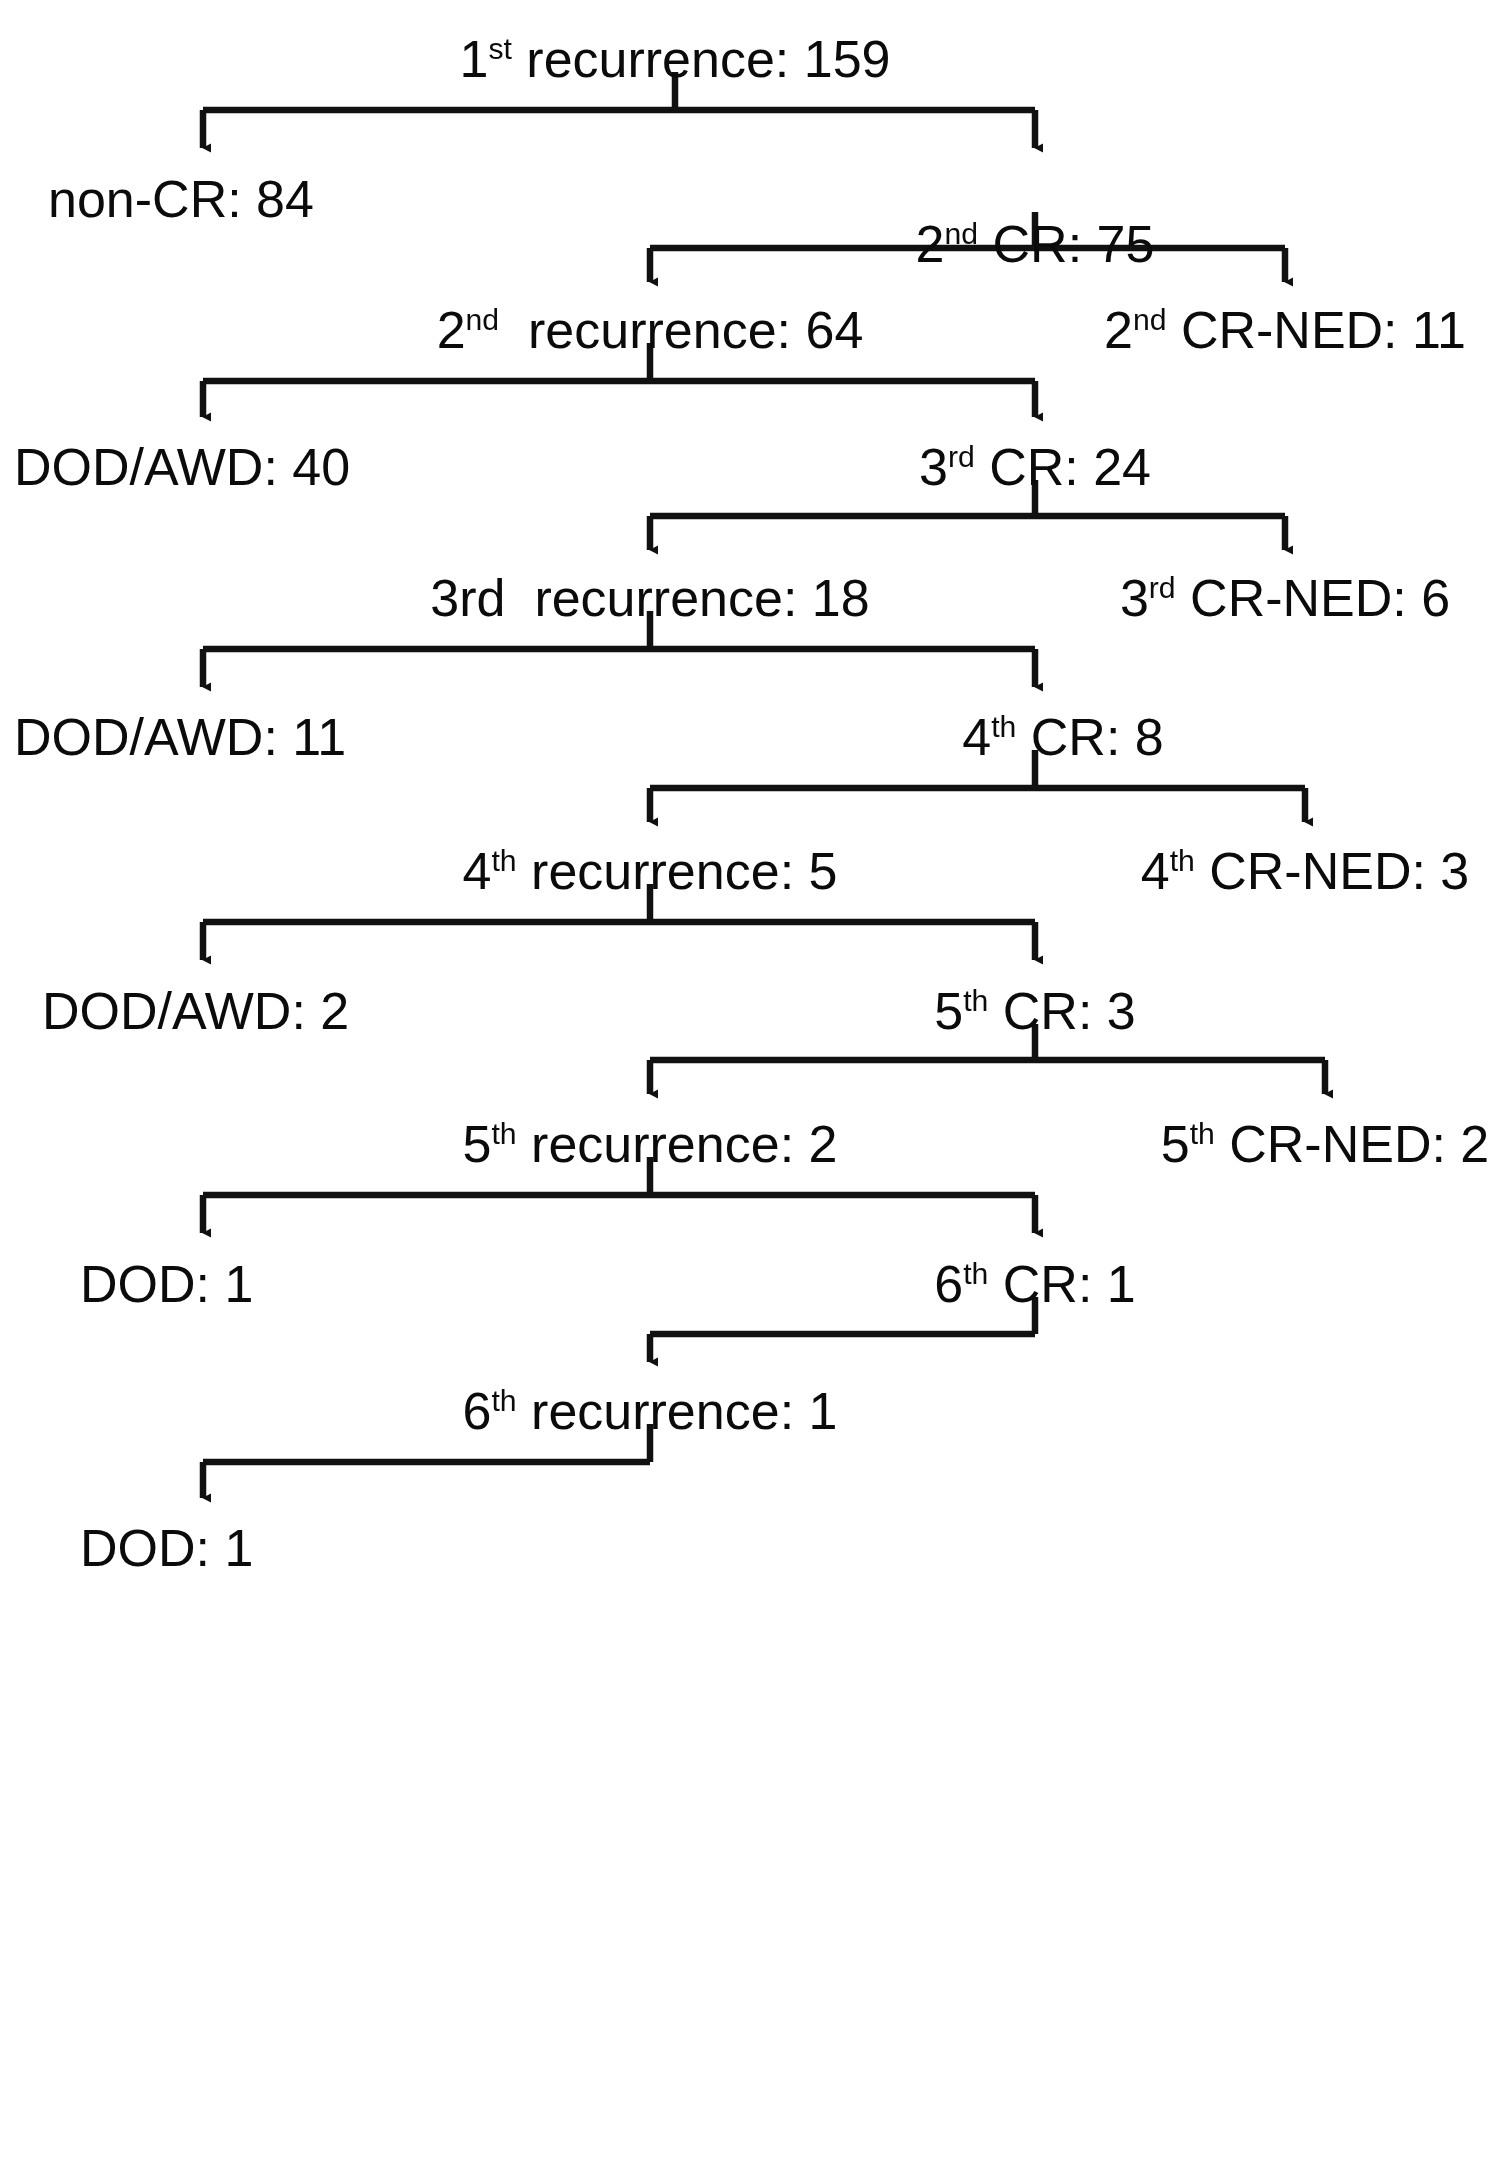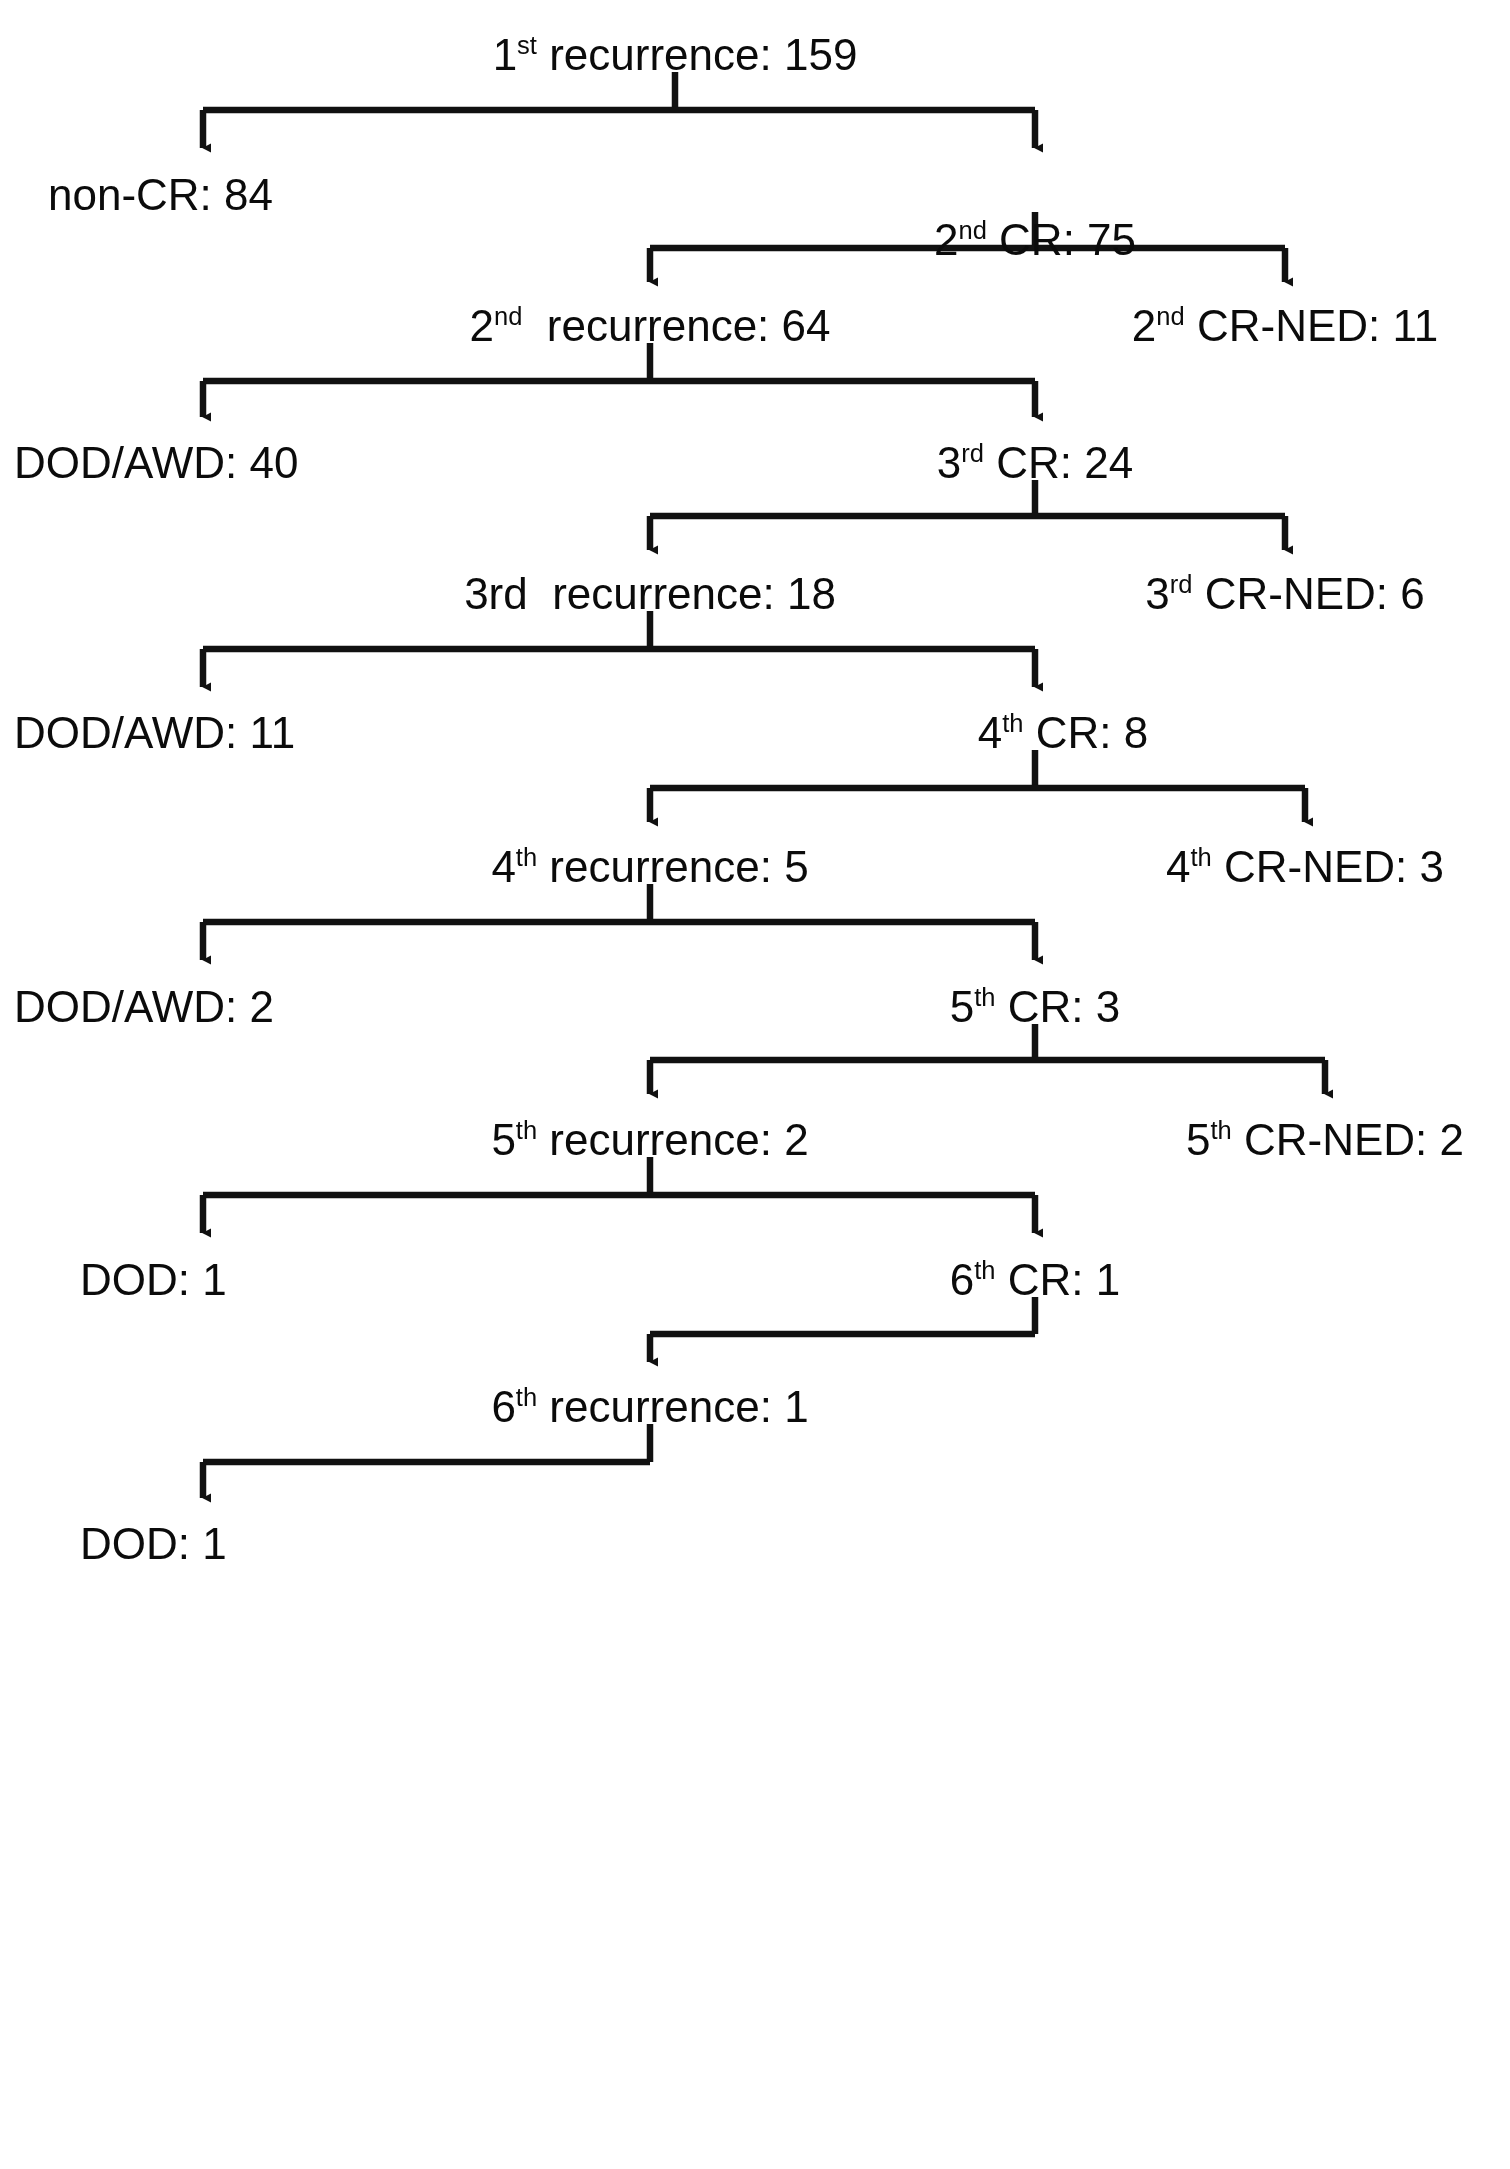--- a/index.html
+++ b/index.html
@@ -24,21 +24,21 @@
     left: 0;
     top: 0;
     width: 1510px;
     height: 2169px;
   }
   .node-label {
     position: absolute;
     white-space: nowrap;
     color: #0b0b0b;
     font-family: "Liberation Sans", sans-serif;
-    font-size: 44px;
+    font-size: 52px;
     line-height: 1.0;
     letter-spacing: 0px;
   }
   .node-label .sup {
     font-size: 0.58em;
     vertical-align: super;
     line-height: 0;
   }
   .anchor-center { transform: translateX(-50%); }
   .anchor-left   { transform: translateX(0); }
@@ -129,21 +129,21 @@
       <div class="node-label anchor-center" title="2nd  recurrence: 64" style="left: 650px; top: 304px;"><span>2</span><span class="sup">nd</span><span style="white-space: pre;">  recurrence: 64</span></div>
       <div class="node-label anchor-center" title="2nd CR-NED: 11" style="left: 1285px; top: 304px;"><span>2</span><span class="sup">nd</span><span style="white-space: pre;"> CR-NED: 11</span></div>
       <div class="node-label anchor-left" title="DOD/AWD: 40" style="left: 14px; top: 441px;"><span style="white-space: pre;">DOD/AWD: 40</span></div>
       <div class="node-label anchor-center" title="3rd CR: 24" style="left: 1035px; top: 441px;"><span>3</span><span class="sup">rd</span><span style="white-space: pre;"> CR: 24</span></div>
       <div class="node-label anchor-center" title="3rd  recurrence: 18" style="left: 650px; top: 572px;"><span style="white-space: pre;">3rd  recurrence: 18</span></div>
       <div class="node-label anchor-center" title="3rd CR-NED: 6" style="left: 1285px; top: 572px;"><span>3</span><span class="sup">rd</span><span style="white-space: pre;"> CR-NED: 6</span></div>
       <div class="node-label anchor-left" title="DOD/AWD: 10" style="left: 14px; top: 711px;"><span style="white-space: pre;">DOD/AWD: 11</span></div>
       <div class="node-label anchor-center" title="4th CR: 8" style="left: 1035px; top: 711px; margin-left: 28px;"><span>4</span><span class="sup">th</span><span style="white-space: pre;"> CR: 8</span></div>
       <div class="node-label anchor-center" title="4th recurrence: 5" style="left: 650px; top: 845px;"><span>4</span><span class="sup">th</span><span style="white-space: pre; margin-top: 15px;"> recurrence: 5</span></div>
       <div class="node-label anchor-center" title="4th CR-NED: 3" style="left: 1305px; top: 845px;"><span>4</span><span class="sup">th</span><span style="white-space: pre;"> CR-NED: 3</span></div>
-      <div class="node-label anchor-left" title="DOD/AWD: 2" style="left: 14px; top: 985px;"><span style="white-space: pre;">DOD/AWD: 2</span></div>
+      <div class="node-label anchor-left" title="DOD/AWD: 2" style="left: 14px; top: 985px;"><span style="white-space: pre; margin-left: 28px;">DOD/AWD: 2</span></div>
       <div class="node-label anchor-center" title="5th CR: 3" style="left: 1035px; top: 985px;"><span>5</span><span class="sup">th</span><span style="white-space: pre;"> CR: 3</span></div>
       <div class="node-label anchor-center" title="5th recurrence: 2" style="left: 650px; top: 1118px;"><span>5</span><span class="sup">th</span><span style="white-space: pre;"> recurrence: 2</span></div>
       <div class="node-label anchor-center" title="5th CR-NED: 1" style="left: 1325px; top: 1118px;"><span>5</span><span class="sup">th</span><span style="white-space: pre;"> CR-NED: 2</span></div>
       <div class="node-label anchor-left" title="DOD: 1" style="left: 80px; top: 1258px;"><span style="white-space: pre;">DOD: 1</span></div>
       <div class="node-label anchor-center" title="6th CR: 1" style="left: 1035px; top: 1258px;"><span>6</span><span class="sup">th</span><span style="white-space: pre;"> CR: 1</span></div>
       <div class="node-label anchor-center" title="6th recurrence: 1" style="left: 650px; top: 1385px;"><span>6</span><span class="sup">th</span><span style="white-space: pre;"> recurrence: 1</span></div>
       <div class="node-label anchor-left" title="DOD: 1" style="left: 80px; top: 1522px;"><span style="white-space: pre;">DOD: 1</span></div>
     </div>
 
 </div>

